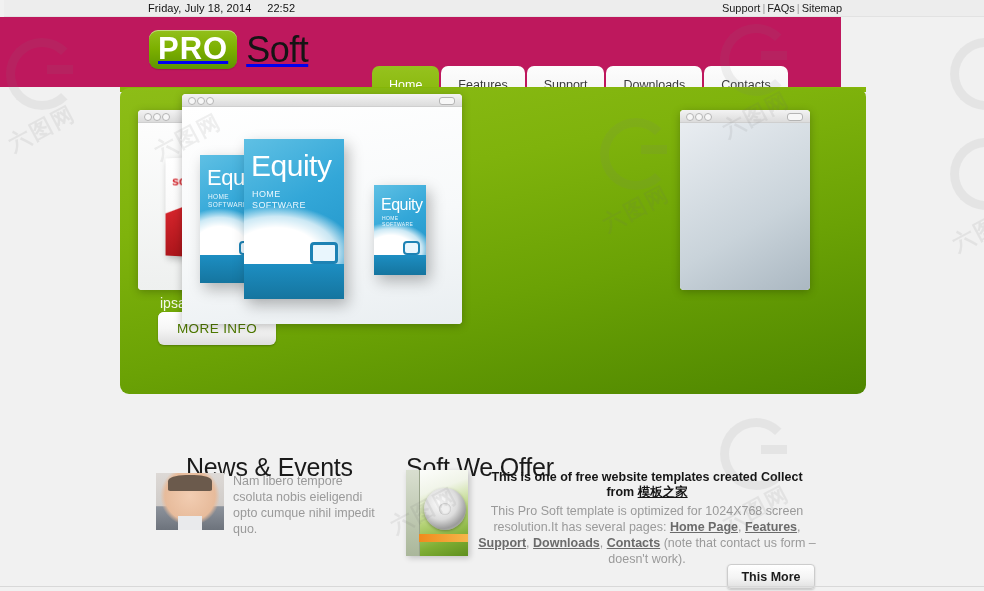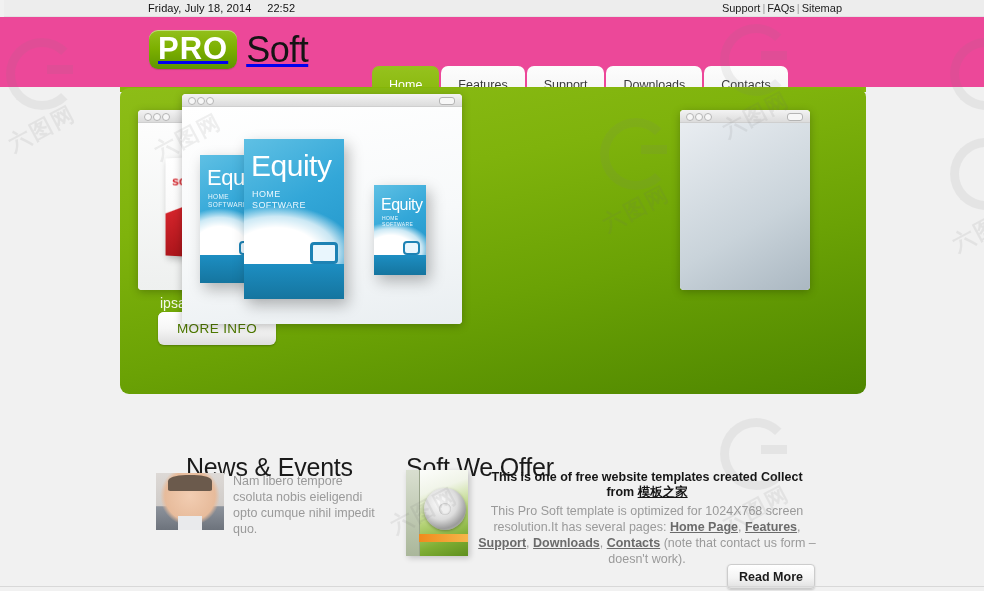--- a/index.html
+++ b/index.html
@@ -42,22 +42,22 @@
   .topbar-links a {
     color: #222;
     text-decoration: none;
   }
   .topbar-sep { color: #999; padding: 0 2px; }
 
   
   .header {
     position: absolute;
     left: 0; top: 17px;
-    width: 984px; height: 70px;
-    background: #ec4899;
+    width: 841px; height: 70px;
+    background: #be185d;
   }
 
   
   .logo {
     position: absolute;
     left: 149px; top: 13px;
     display: flex;
     align-items: center;
   }
   .logo-badge {
@@ -589,21 +589,21 @@
     <span class="wheel"></span>
     <span class="stripe"></span>
   </div>
   <div class="offer-head">
     <span>This is one of free website templates created Collect from </span><a href="#">模板之家</a>
   </div>
   <div class="offer-body">
     <span>This Pro Soft template is optimized for 1024X768 screen resolution.It has several pages: </span><a href="#">Home Page</a><span>, </span><a href="#">Features</a><span>, </span><a href="#">Support</a><span>, </span><a href="#">Downloads</a><span>, </span><a href="#">Contacts</a><span> (note that contact us form – doesn't work).</span>
   </div>
 </div>
-<div class="read-more">Read More</div>
+<div class="read-more">This More</div>
 <div class="footer-rule"></div>
 
 <div class="wm" id="wm1">
     <span class="g"></span>
     <span class="cn">六图网</span>
   </div>
 <div class="wm" id="wm2">
     <span class="g"></span>
     <span class="cn">六图网</span>
   </div>

